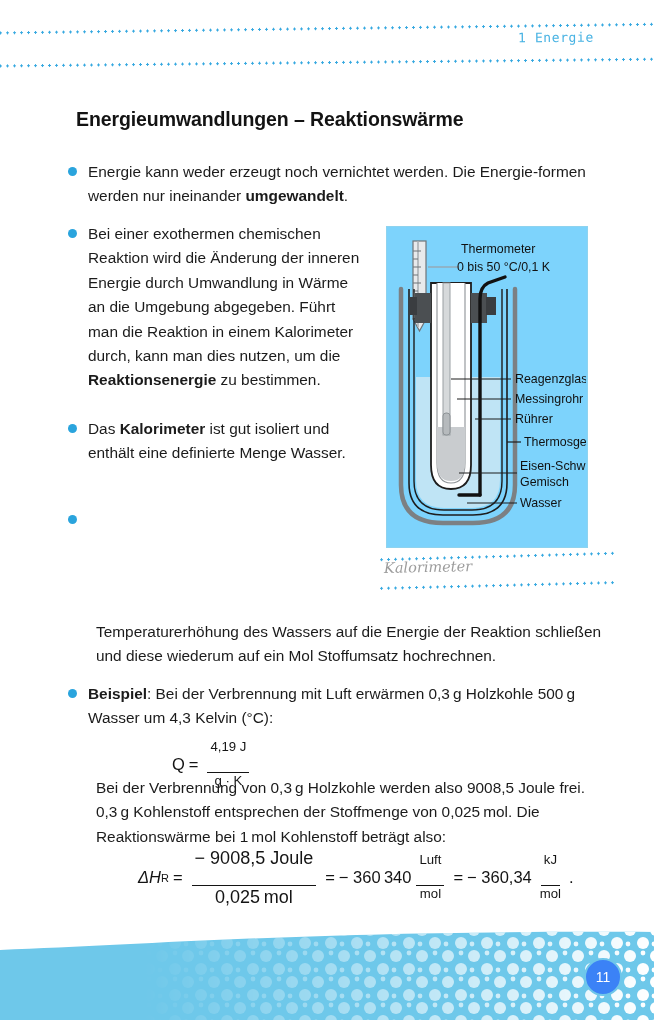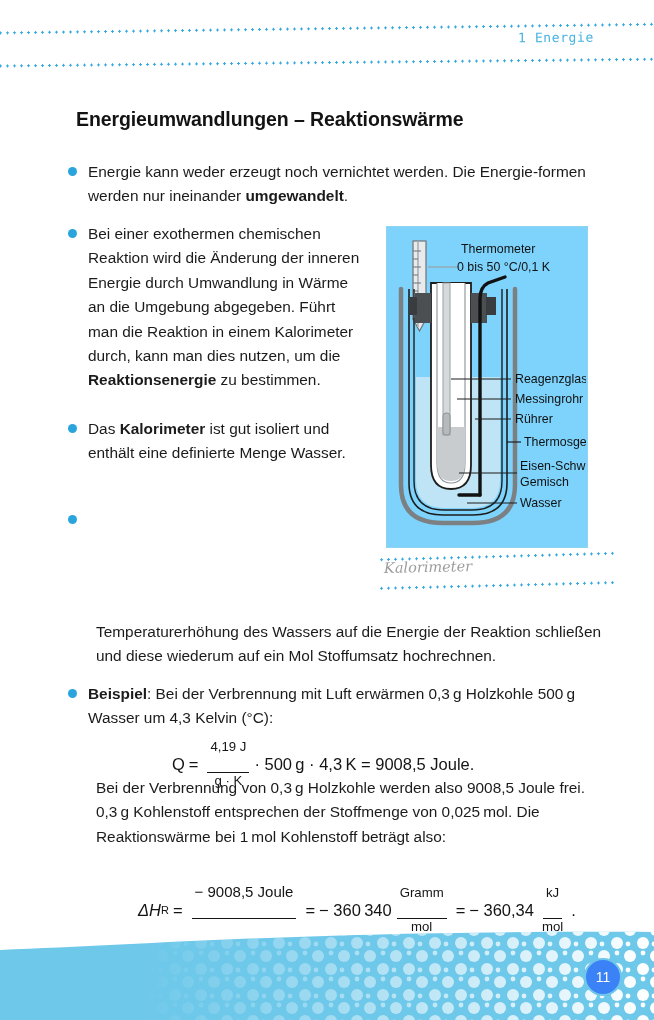--- a/index.html
+++ b/index.html
@@ -160,21 +160,21 @@
     vertical-align: middle;
     margin: 0 5px;
     line-height: 1.12;
   }
   .frac .num, .frac .den {
     padding: 0 3px;
     font-size: 13.2px;
   }
   .frac .num { border-bottom: 1.3px solid #141414; padding-bottom: 17px; }
   .frac .den { padding-top: 1px; }
-  .frac.big .num, .frac.big .den { font-size: 15px; margin-top: 36px; }
+  .frac.big .num, .frac.big .den { font-size: 18px; }
   .op { margin: 0 4px; }
   .var-it { font-style: italic; }
   .sub { font-size: 11px; vertical-align: sub; }
 
   
   #footer {
     position: absolute;
     left: 0;
     bottom: 0;
     width: 654px;
@@ -244,37 +244,36 @@
   </div>
 </div>
 
 <div id="f1" class="formula">
   <span>Q</span>
   <span class="op">=</span>
   <span class="frac">
     <span class="num">4,19 J</span>
     <span class="den">g · K</span>
   </span>
-  <span>· 500 g · 4,3 K = 9008,5 Joule.</span>
 </div>
 
 <div id="p-after" class="para">Bei der Verbrennung von 0,3 g Holzkohle werden also 9008,5 Joule frei. 0,3 g Kohlenstoff entsprechen der Stoffmenge von 0,025 mol. Die Reaktionswärme bei 1 mol Kohlenstoff beträgt also:</div>
 
 <div id="f2" class="formula">
   <span class="var-it">ΔH</span>
     <span class="sub">R</span>
   <span class="op">=</span>
   <span class="frac big">
     <span class="num">− 9008,5 Joule</span>
     <span class="den">0,025 mol</span>
   </span>
   <span class="op">=</span>
   <span>− 360 340</span>
   <span class="frac">
-    <span class="num">Gramm</span>
+    <span class="num">Luft</span>
     <span class="den">mol</span>
   </span>
   <span class="op">=</span>
   <span>− 360,34</span>
   <span class="frac">
     <span class="num">kJ</span>
     <span class="den">mol</span>
   </span>
   <span>.</span>
 </div>

